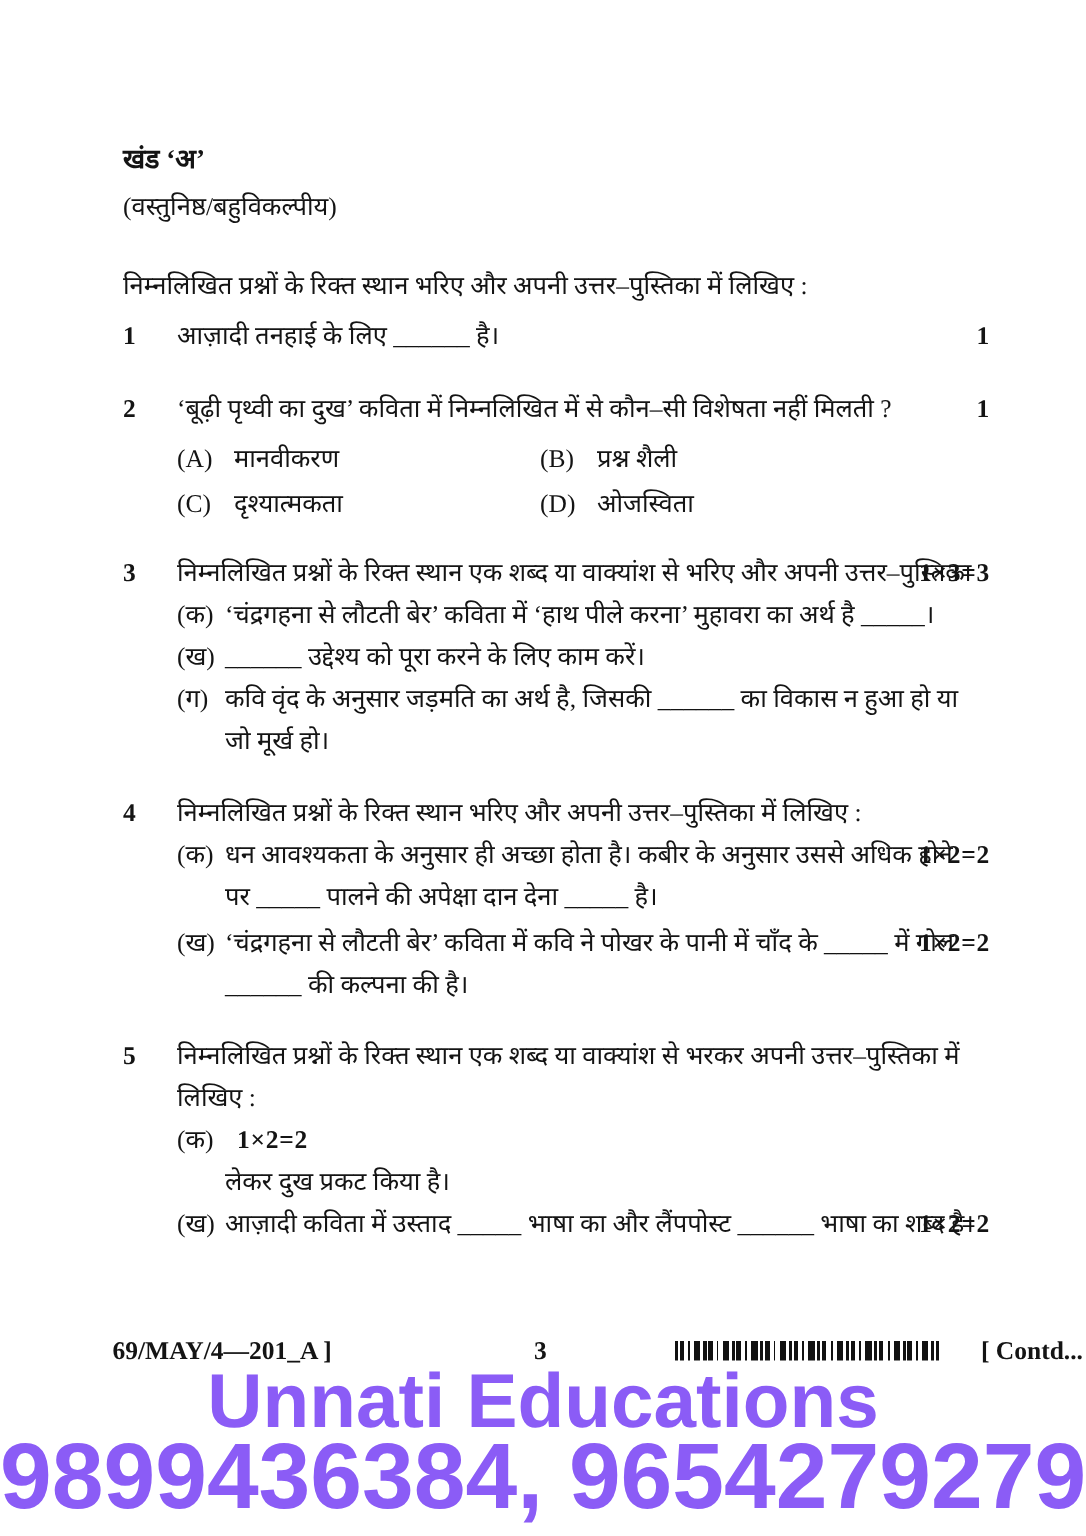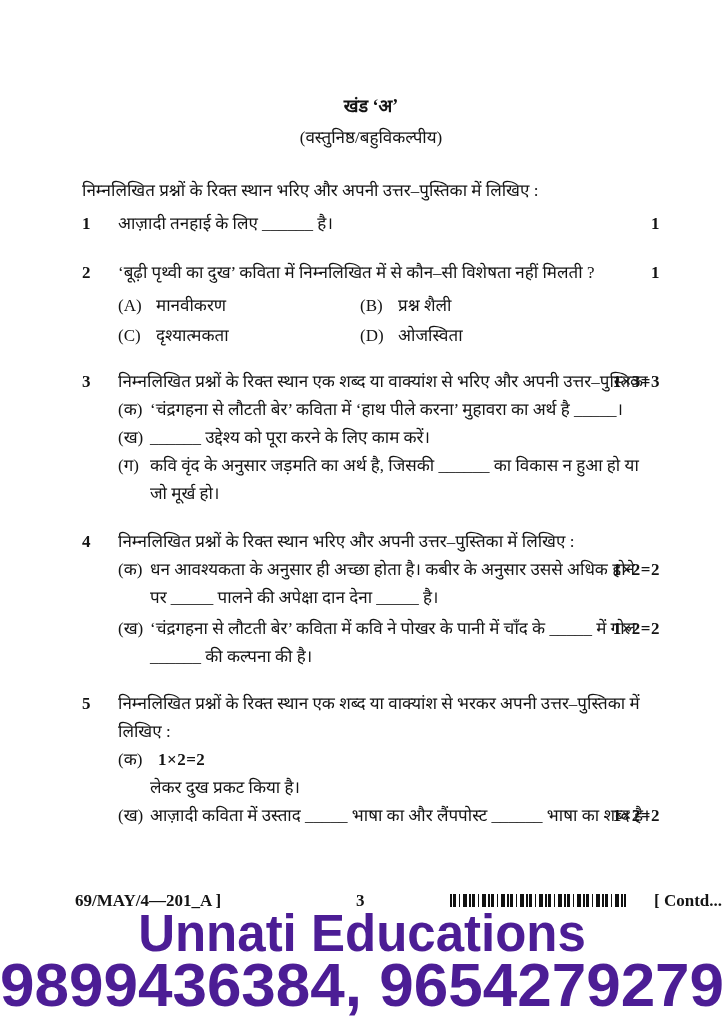--- a/index.html
+++ b/index.html
@@ -10,21 +10,21 @@
     height: 1024px;
     margin: 0 auto;
     background: #ffffff;
     color: #141414;
     font-family: "Liberation Serif", "DejaVu Serif", serif;
     font-size: 17px;
     line-height: 28px;
     overflow: hidden;
   }
   .content { padding: 92px 64px 0 82px; }
-  .center { text-align: center; }
+  .center { }
   .title { font-weight: bold; font-size: 18px; }
   .subtitle { margin-top: 4px; }
   .instruction { margin-top: 25px; white-space: nowrap; }
 
   .qrow { display: flex; align-items: flex-start; }
   .q1 { margin-top: 5px; }
   .q2 { margin-top: 21px; }
   .q3 { margin-top: 18px; }
   .q4 { margin-top: 20px; }
   .q5 { margin-top: 19px; }
@@ -209,17 +209,17 @@
 
   </div>
 
   <div class="footer">
     <span class="paper-code">69/MAY/4—201_A ]</span>
     <span class="page-num">3</span>
     <span class="barcode"></span>
     <span class="contd">[ Contd...</span>
   </div>
 
-  <div class="watermark" style="color: #4c1d95;">
+  <div class="watermark" style="color: #8b5cf6;">
     <div class="wm1">Unnati Educations</div>
     <div class="wm2">9899436384, 9654279279</div>
   </div>
 </div>
 
 </body></html>

